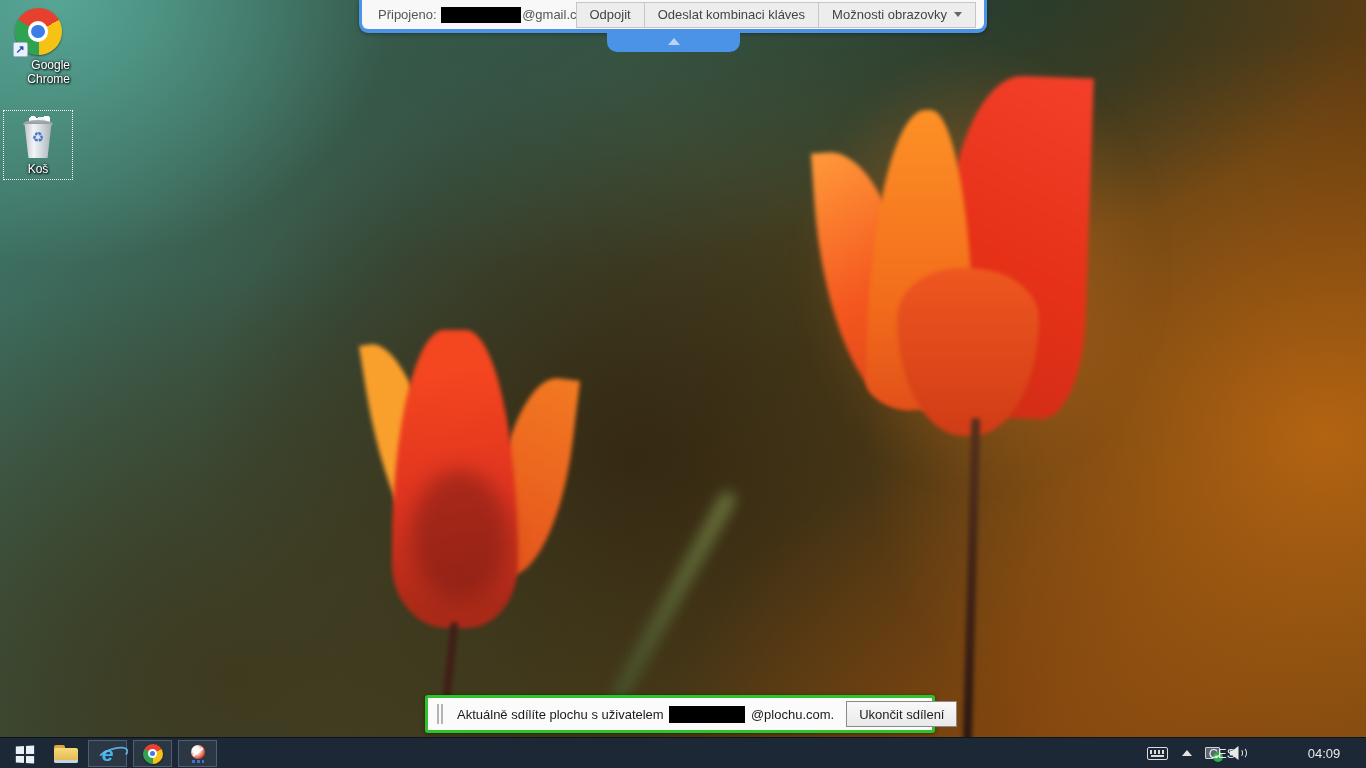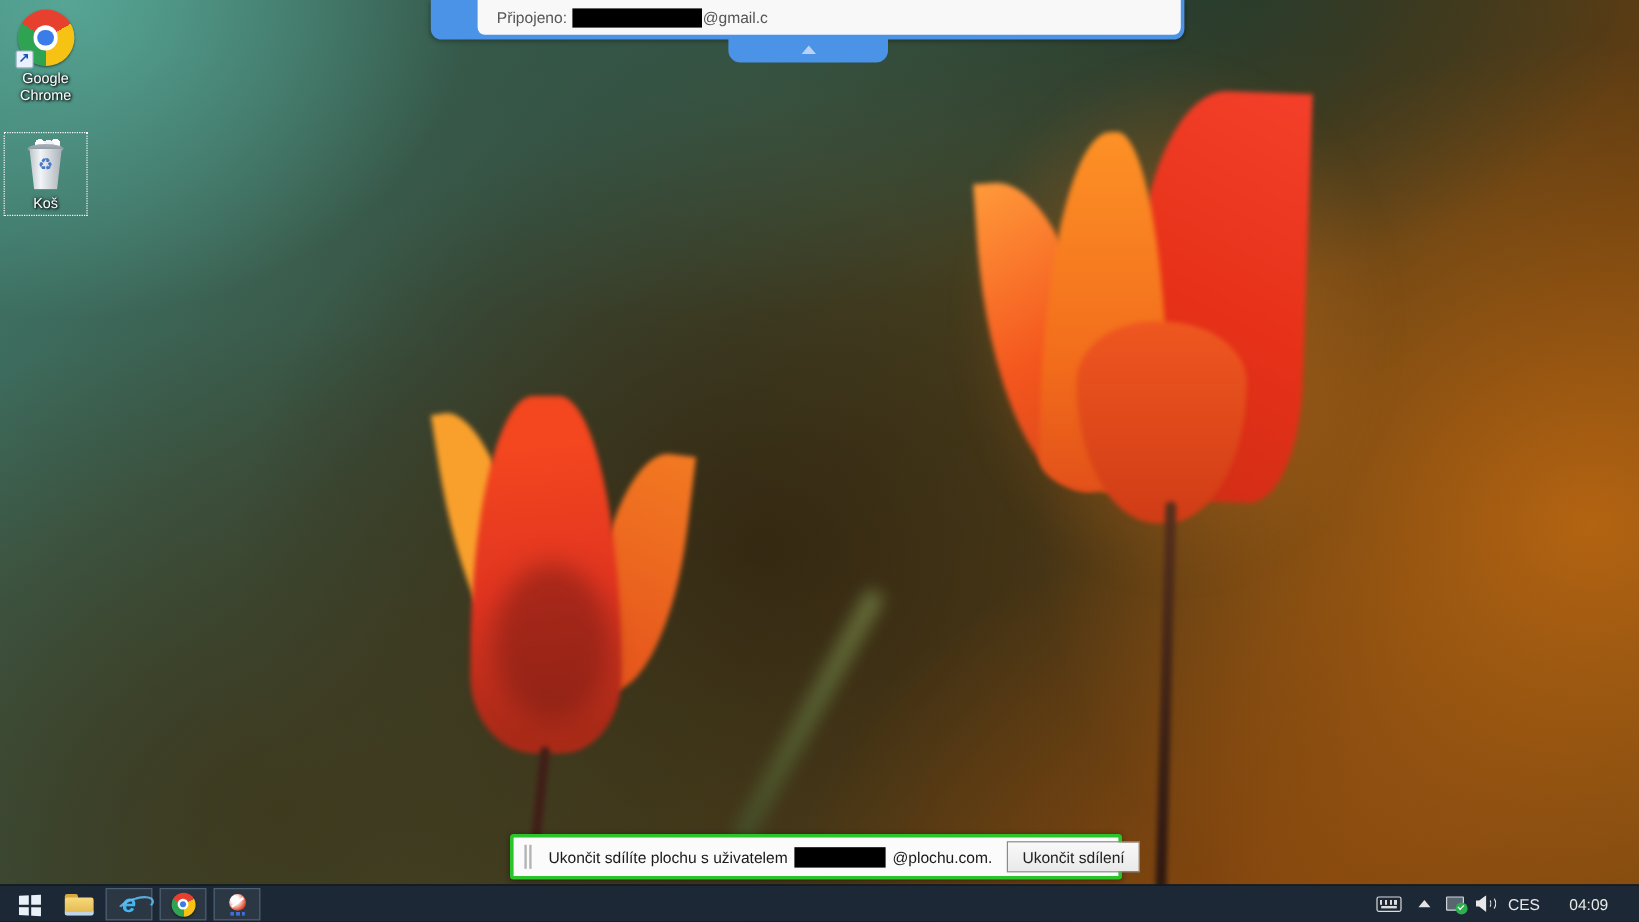--- a/index.html
+++ b/index.html
@@ -50,21 +50,21 @@
     border-radius:50%; filter:blur(10px); }
   .t2-stem { left:446px; top:622px; width:8px; height:88px; background:#401f16;
     transform:rotate(6deg); border-radius:4px; }
   .leaf1 { left:666px; top:478px; width:15px; height:238px;
     background:linear-gradient(#7a8a4a,#45562e); transform:rotate(29deg);
     border-radius:8px; filter:blur(7px); opacity:.8; }
 
   
   .dicon { position:absolute; display:flex; flex-direction:column; align-items:center;
     color:#fff; font-size:12px; text-align:center; cursor:default; }
-  .dicon .lbl { margin-top:3px; line-height:14px; text-shadow:1px 1px 2px #000, 0 0 3px #000; }
+  .dicon .lbl { margin-top:3px; line-height:14px; text-shadow:1px 1px 2px #000, 0 0 3px #000;text-align:right; }
   #icon-chrome { left:6px; top:8px; width:64px; }
   #icon-kos { left:3px; top:110px; width:70px; padding:4px 0 3px; }
   #icon-kos.selected { border:1px dotted #fff; }
   .chrome-ball { position:relative; border-radius:50%;
     background:conic-gradient(from -60deg, #e8402f 0 120deg, #f6c213 120deg 240deg, #30a352 240deg 360deg);
     box-shadow:0 1px 2px rgba(0,0,0,.5); }
   .chrome-ball .cw { position:absolute; inset:28%; background:#fff; border-radius:50%; }
   .chrome-ball .cb { position:absolute; inset:36%; background:#3b7de8; border-radius:50%; }
   .big-chrome { width:47px; height:47px; }
   .shortcut-ovl { position:absolute; left:-2px; bottom:-2px; width:15px; height:15px;
@@ -80,21 +80,21 @@
   .bin-body { position:absolute; top:9px; left:3px; width:28px; height:34px;
     background:linear-gradient(90deg,#b9c1c7,#f2f5f7 35%,#a8b1b8);
     clip-path:polygon(2% 0, 98% 0, 84% 100%, 16% 100%); }
   .bin-sym { position:absolute; top:14px; left:0; width:34px; text-align:center;
     color:#4a77c8; font-size:14px; line-height:16px; }
 
   
   #crd-bar { position:absolute; left:359px; top:0; width:628px; height:33px;
     background:#4b93e6; border-radius:0 0 9px 9px; box-shadow:0 1px 4px rgba(0,0,0,.35); }
   #crd-panel { position:absolute; left:3px; right:3px; top:0; bottom:4px; background:#f8f8f8;
-    border-radius:0 0 6px 6px; display:flex; align-items:center; padding:0 8px 0 16px;margin-left:36px; }
+    border-radius:0 0 6px 6px; display:flex; align-items:center; padding:0 8px 0 16px; }
   .crd-label { font-size:13px; color:#555; white-space:nowrap; }
   .redact { background:#000; display:inline-block; }
   .redact.top { width:108px; height:16px; margin:0 1px 0 4px; }
   .crd-btns { margin-left:auto; display:flex; }
   .crd-btn { height:26px; padding:0 13px; background:#ededed; border:1px solid #c6c6c6;
     font-size:13px; color:#444; display:flex; align-items:center; gap:7px; margin-left:-1px;
     cursor:pointer; white-space:nowrap; }
   .caret-down { width:0; height:0; border-left:4px solid transparent;
     border-right:4px solid transparent; border-top:5px solid #666; }
   #crd-tab { position:absolute; left:607px; top:31px; width:133px; height:21px;
@@ -166,21 +166,21 @@
   .net .badge::after { content:""; position:absolute; left:2.5px; top:2.5px; width:4px; height:2px;
     border-left:1.5px solid #fff; border-bottom:1.5px solid #fff; transform:rotate(-45deg); }
   #tray-vol { left:1226px; width:24px; }
   .vol { position:relative; width:17px; height:14px; }
   .vol .spk { position:absolute; left:0; top:0; width:9px; height:14px; background:#e8e8e8;
     clip-path:polygon(0 32%, 35% 32%, 100% 0, 100% 100%, 35% 68%, 0 68%); }
   .vol .arc1 { position:absolute; left:6px; top:3px; width:7px; height:8px; border:1.5px solid transparent;
     border-right-color:#e8e8e8; border-radius:50%; }
   .vol .arc2 { position:absolute; left:7px; top:1px; width:10px; height:12px; border:1.5px solid transparent;
     border-right-color:#e8e8e8; border-radius:50%; }
-  #tray-lang { left:1252px; width:36px; font-size:13px;text-align:center; }
+  #tray-lang { left:1204px; width:36px; font-size:13px;text-align:center; }
   #tray-clock { left:1298px; width:52px; font-size:13px; }
 </style>
 </head>
 <body>
 
 <div id="screen">
 
   <div id="wallpaper">
     <div class="wp t1-glow"></div>
     <div class="wp leaf1"></div>
@@ -213,33 +213,45 @@
       <span class="bin-sym">♻</span>
     </span>
     <span class="lbl">Koš</span>
   </div>
 
   <div id="crd-bar">
     <div id="crd-panel">
       <span class="crd-label">Připojeno:</span>
       <span class="redact top"></span>
       <span class="crd-label">@gmail.c</span>
+      <span class="crd-btns">
+        <button class="crd-btn">
+          <span>Odpojit</span>
+        </button>
+        <button class="crd-btn">
+          <span>Odeslat kombinaci kláves</span>
+        </button>
+        <button class="crd-btn">
+          <span>Možnosti obrazovky</span>
+          <span class="caret-down"></span>
+        </button>
+      </span>
     </div>
   </div>
   <div id="crd-tab">
     <span class="caret-up-light"></span>
   </div>
 
   <div id="share-bar">
     <span class="grip">
         <span></span>
         <span></span>
       </span>
     <span class="share-text">
-      <span>Ukončit sdílíte plochu s uživatelem</span>
+      <span>Aktuálně sdílíte plochu s uživatelem</span>
       <span class="redact bottom"></span>
       <span>@plochu.com.</span>
     </span>
     <button id="stop-share-btn">Ukončit sdílení</button>
   </div>
 
   <div id="taskbar">
     <div class="tb-item" id="start-btn">
       <span class="win-logo">
         <span></span>

